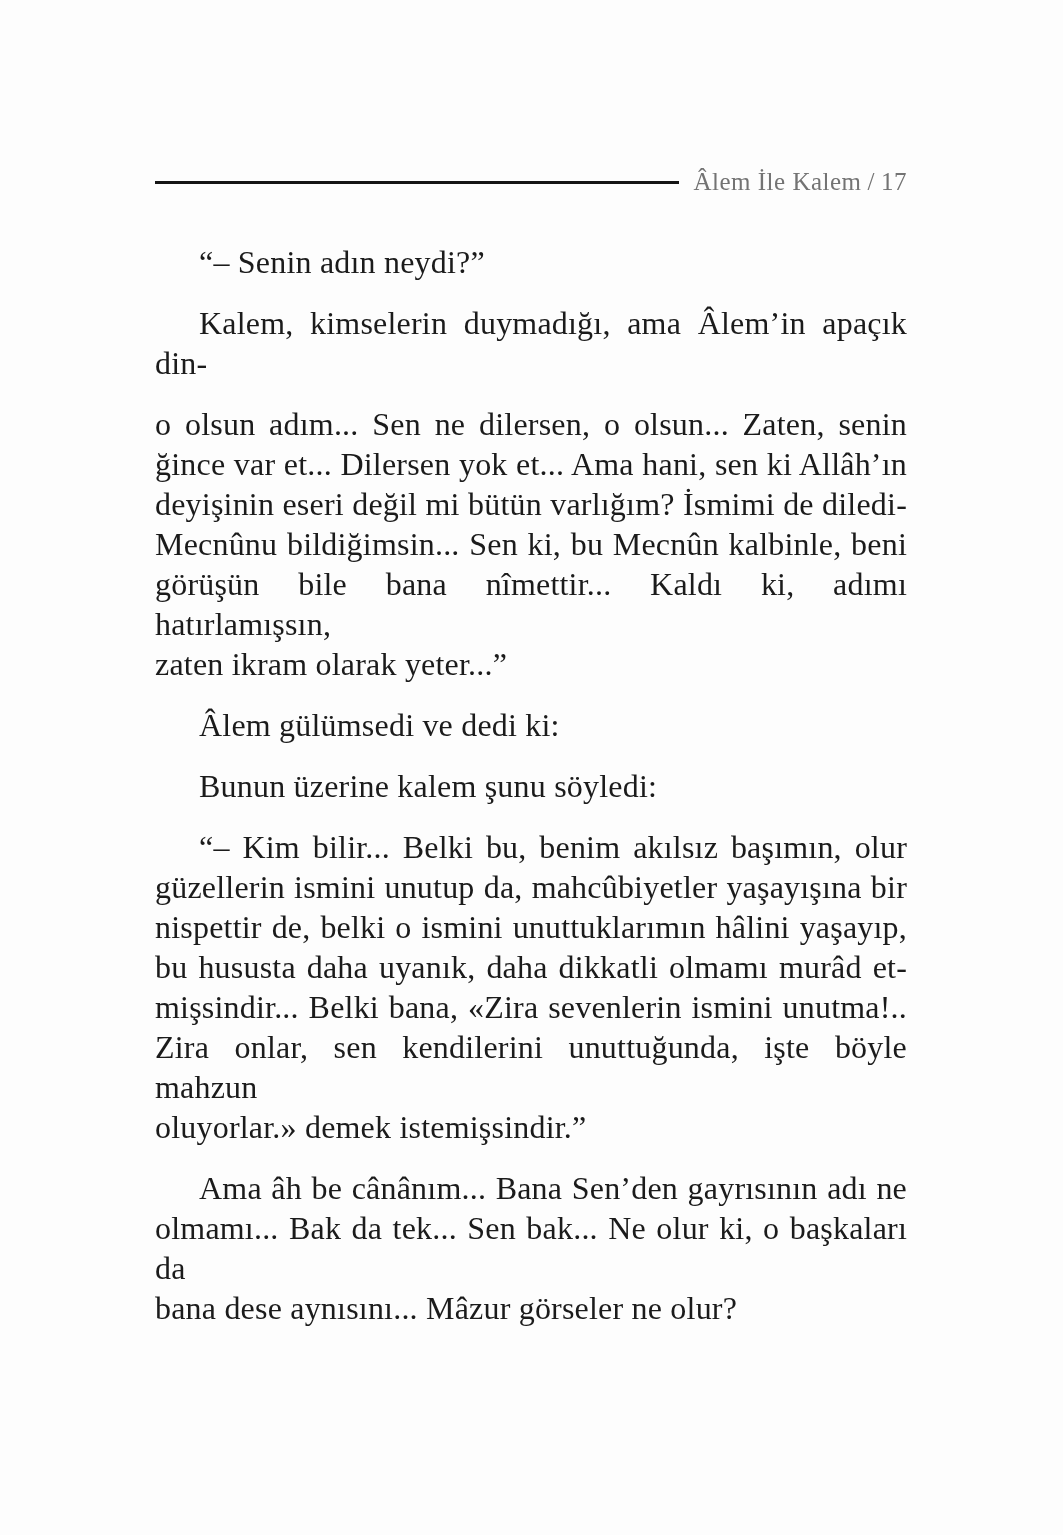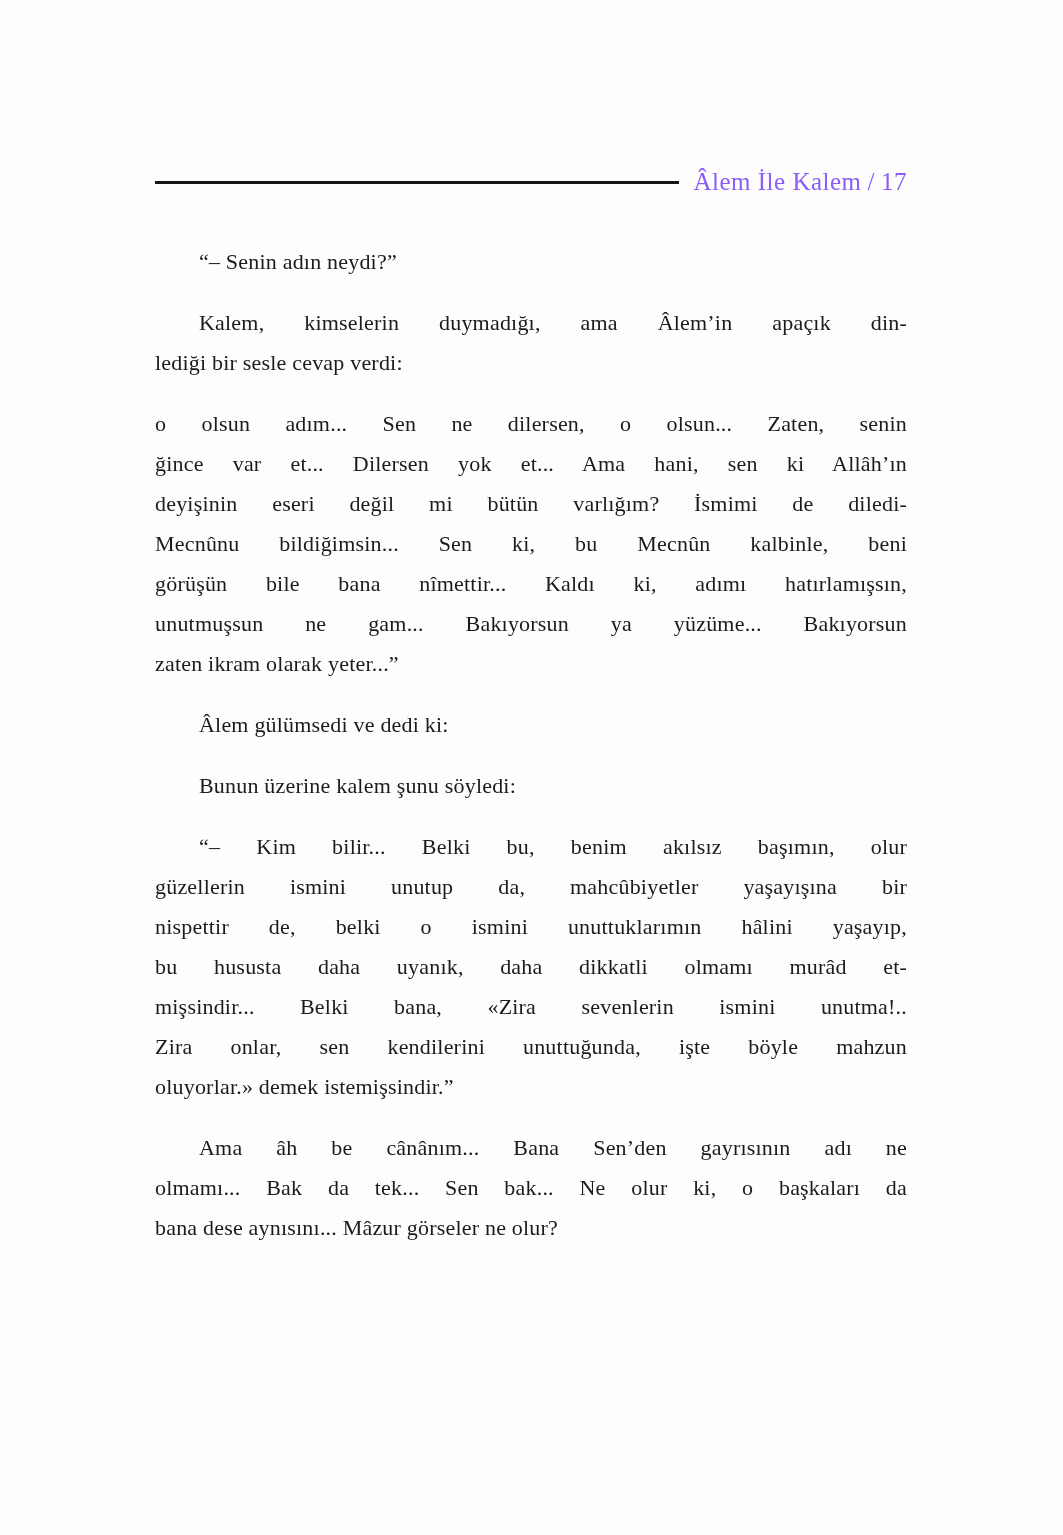--- a/index.html
+++ b/index.html
@@ -29,36 +29,36 @@
     flex: 1 1 auto;
     height: 3px;
     background: #151515;
     margin-right: 14px;
   }
   .header-text {
     flex: 0 0 auto;
     font-size: 25px;
     letter-spacing: 0.5px;
     white-space: nowrap;
-    color: #8b5cf6;
+    color: #737373;
   }
   .header-text .sep {
     padding: 0 6px;
   }
   .page-body {
     position: absolute;
     top: 242px;
     left: 155px;
     width: 752px;
   }
   .para {
     margin: 0 0 21px 0;
   }
   .line {
-    font-size: 22px;
+    font-size: 32px;
     line-height: 40px;
     text-align: justify;
     text-align-last: justify;
     letter-spacing: 0.2px;
     white-space: normal;
   }
   .line.first {
     text-indent: 44px;
   }
   .line.last {
@@ -76,29 +76,27 @@
       <span>Âlem İle Kalem</span><span class="sep">/</span><span>17</span>
     </div>
   </div>
 
   <div class="page-body">
       <div class="para">
         <div class="line first last">“– Senin adın neydi?”</div>
       </div>
       <div class="para">
         <div class="line first">Kalem, kimselerin duymadığı, ama Âlem’in apaçık din-</div>
-        <div class="line last">lediği bir sesle cevap verdi:</div>
       </div>
       <div class="para">
         <div class="line">o olsun adım... Sen ne dilersen, o olsun... Zaten, senin</div>
         <div class="line">ğince var et... Dilersen yok et... Ama hani, sen ki Allâh’ın</div>
         <div class="line">deyişinin eseri değil mi bütün varlığım? İsmimi de diledi-</div>
         <div class="line">Mecnûnu bildiğimsin... Sen ki, bu Mecnûn kalbinle, beni</div>
         <div class="line">görüşün bile bana nîmettir... Kaldı ki, adımı hatırlamışsın,</div>
-        <div class="line">unutmuşsun ne gam... Bakıyorsun ya yüzüme... Bakıyorsun</div>
         <div class="line last">zaten ikram olarak yeter...”</div>
       </div>
       <div class="para">
         <div class="line first last">Âlem gülümsedi ve dedi ki:</div>
       </div>
       <div class="para">
         <div class="line first last">Bunun üzerine kalem şunu söyledi:</div>
       </div>
       <div class="para">
         <div class="line first">“– Kim bilir... Belki bu, benim akılsız başımın, olur</div>

